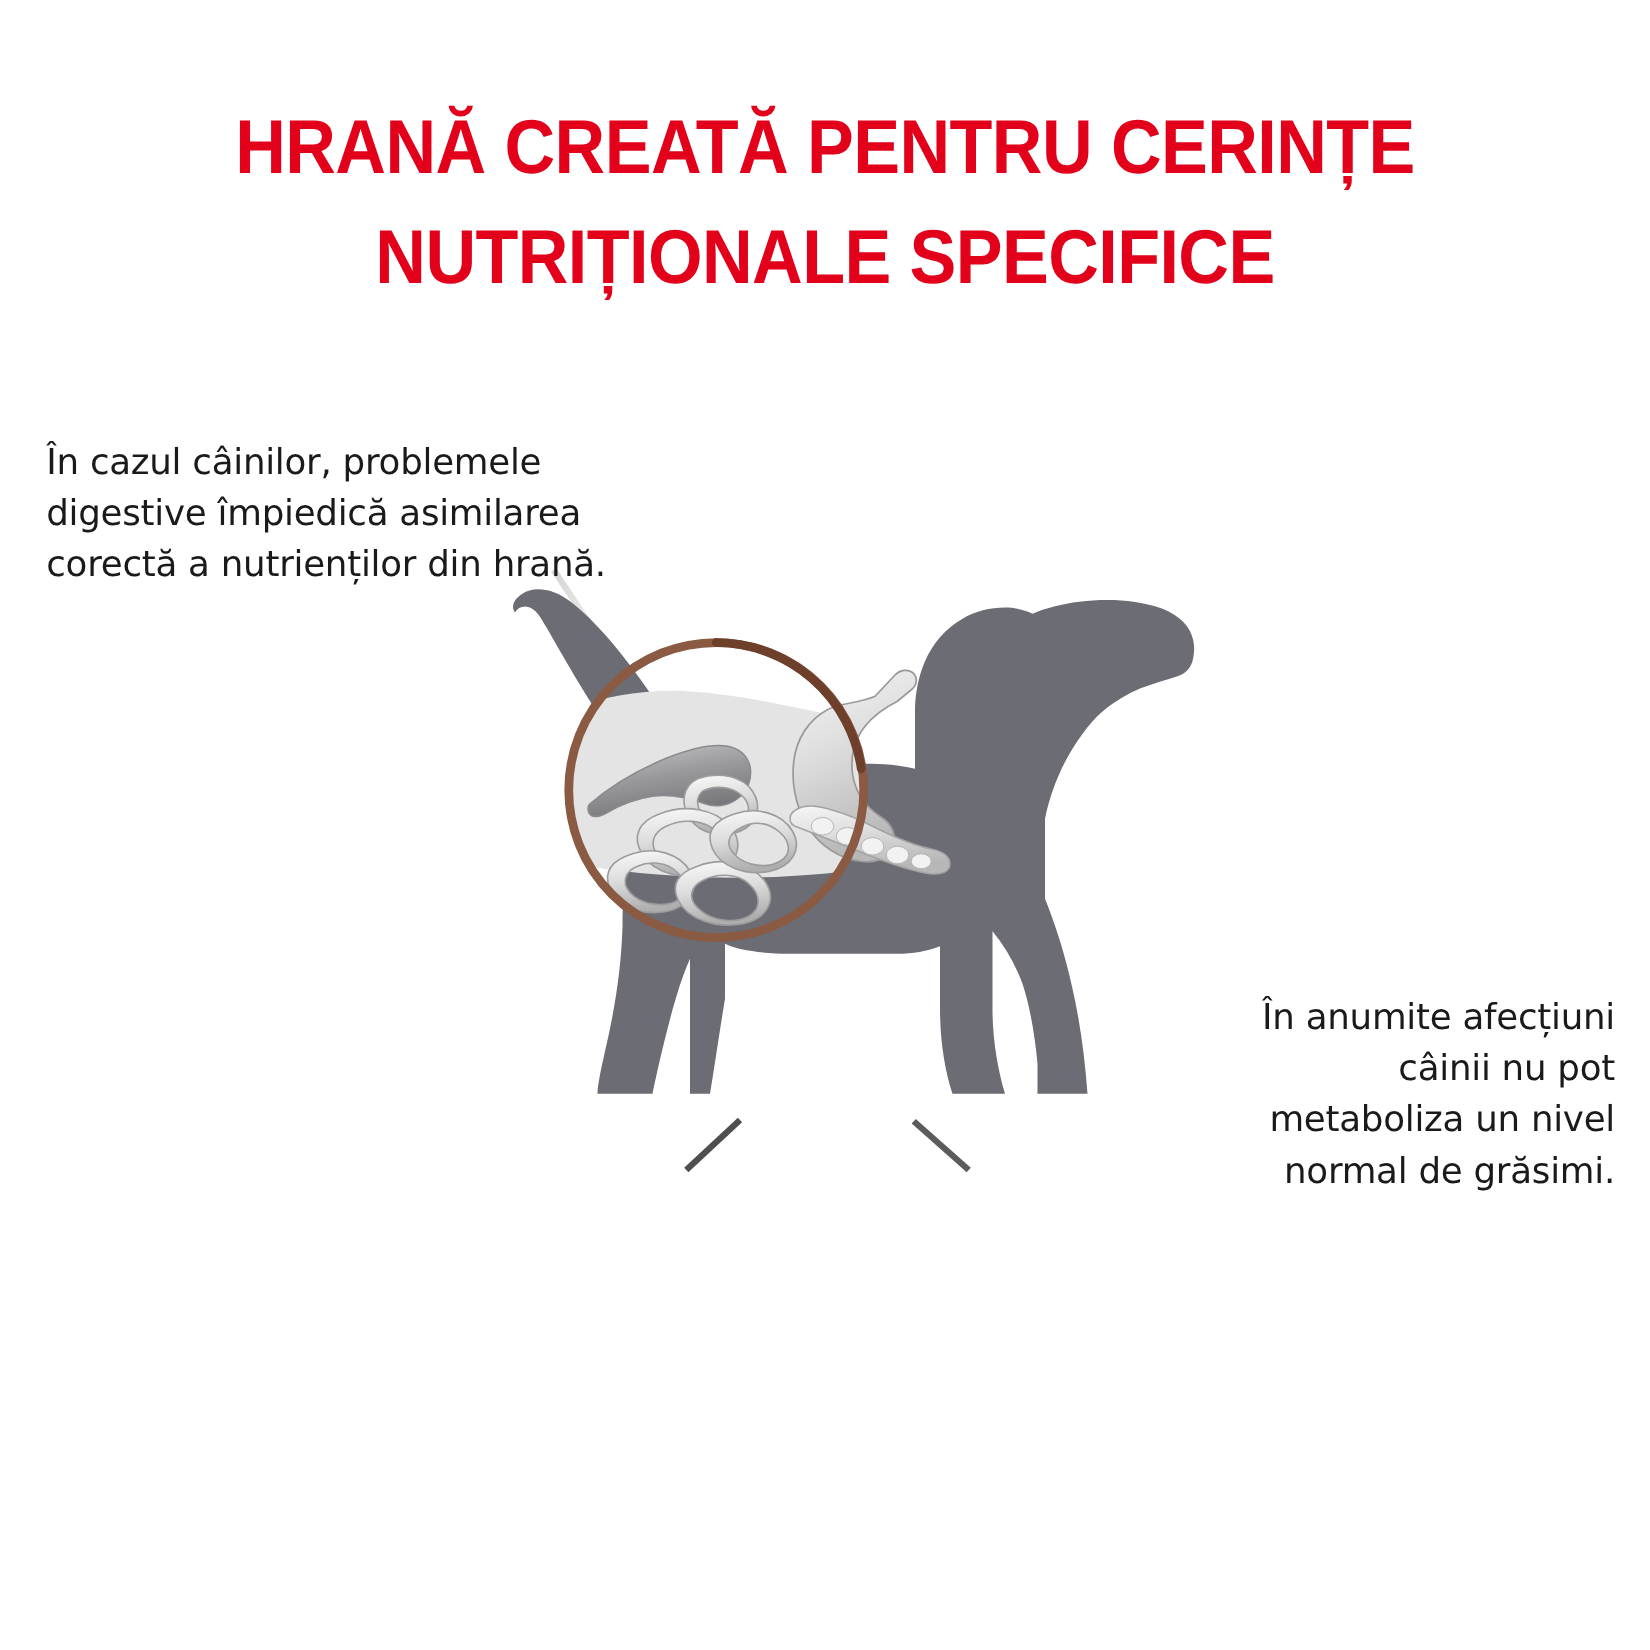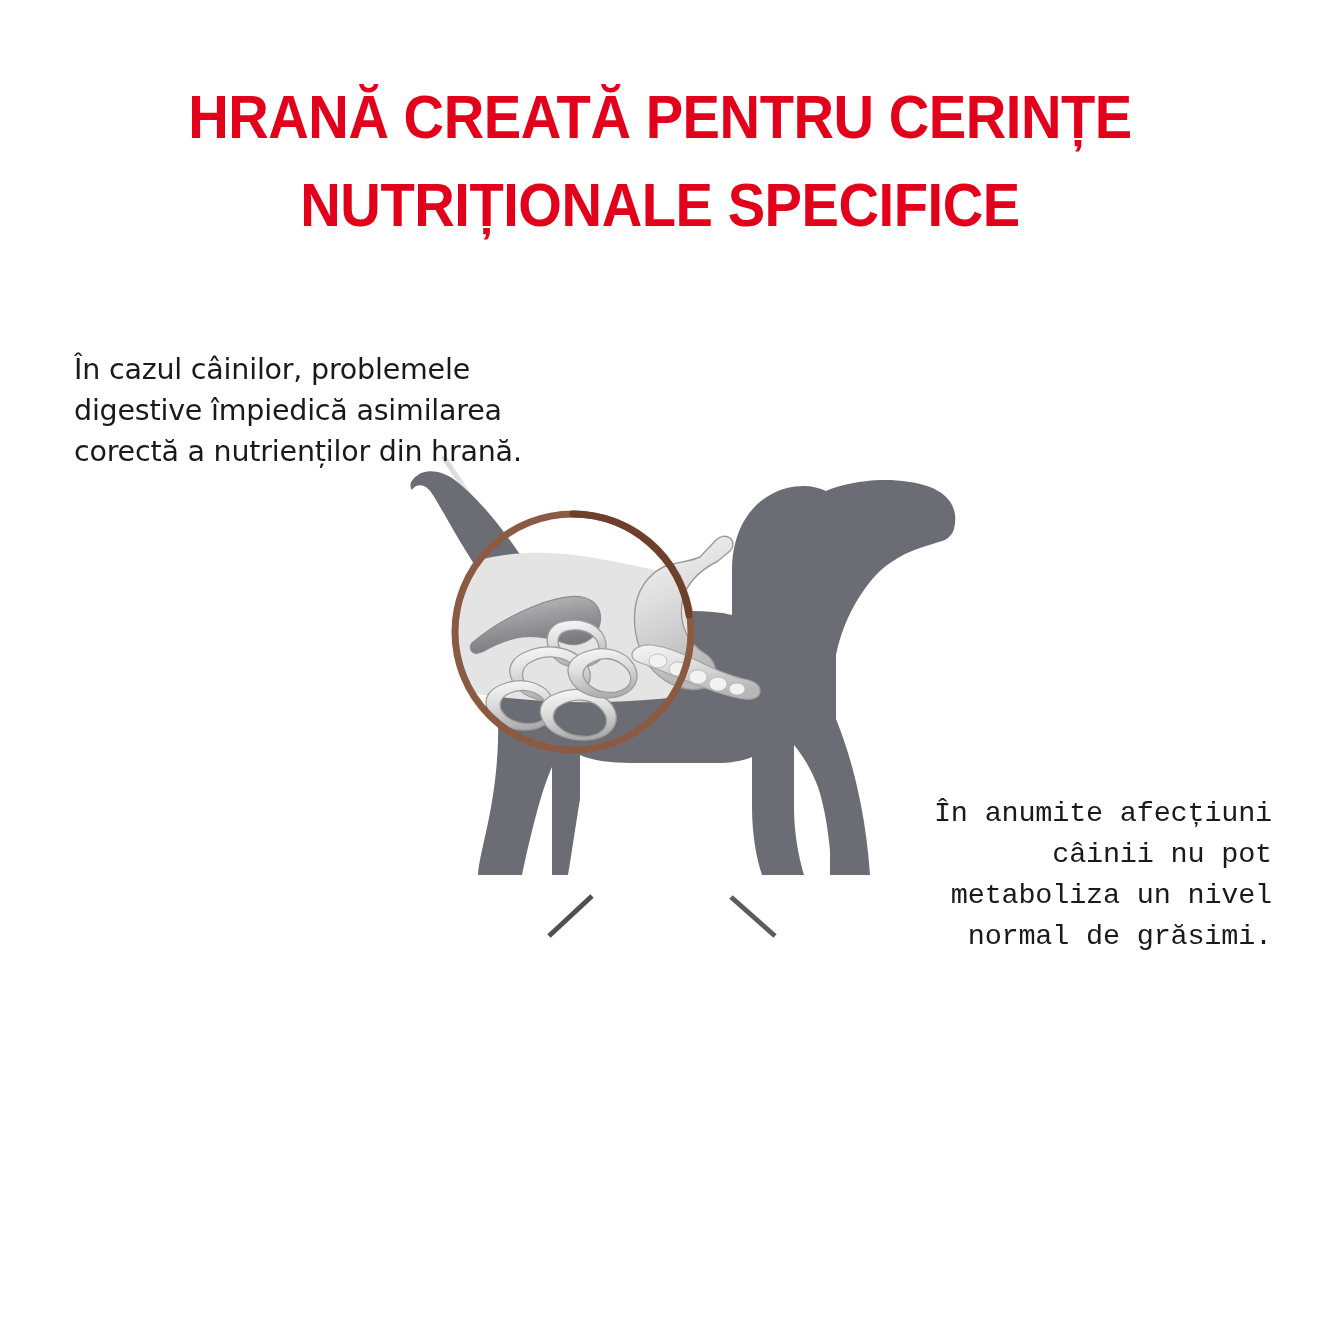--- a/index.html
+++ b/index.html
@@ -44,28 +44,26 @@
     line-height: 1.44;
     letter-spacing: -0.2px;
     white-space: pre-line;
     font-weight: 400;
   }
   #callout-top-left {
     left: 37px;
     top: 320px;
     width: 560px;
     text-align: left;
-    margin-left: 37px;
   }
   #callout-right {
-    right: 48px;
+    right: 28px;
     top: 764px;
     width: 430px;
     text-align: right;
-    font-family: Liberation Mono, monospace;
   }
   #callout-bottom-left {
     left: 37px;
     top: 962px;
     width: 640px;
     text-align: left;
   }
 
   
   #connectors {

